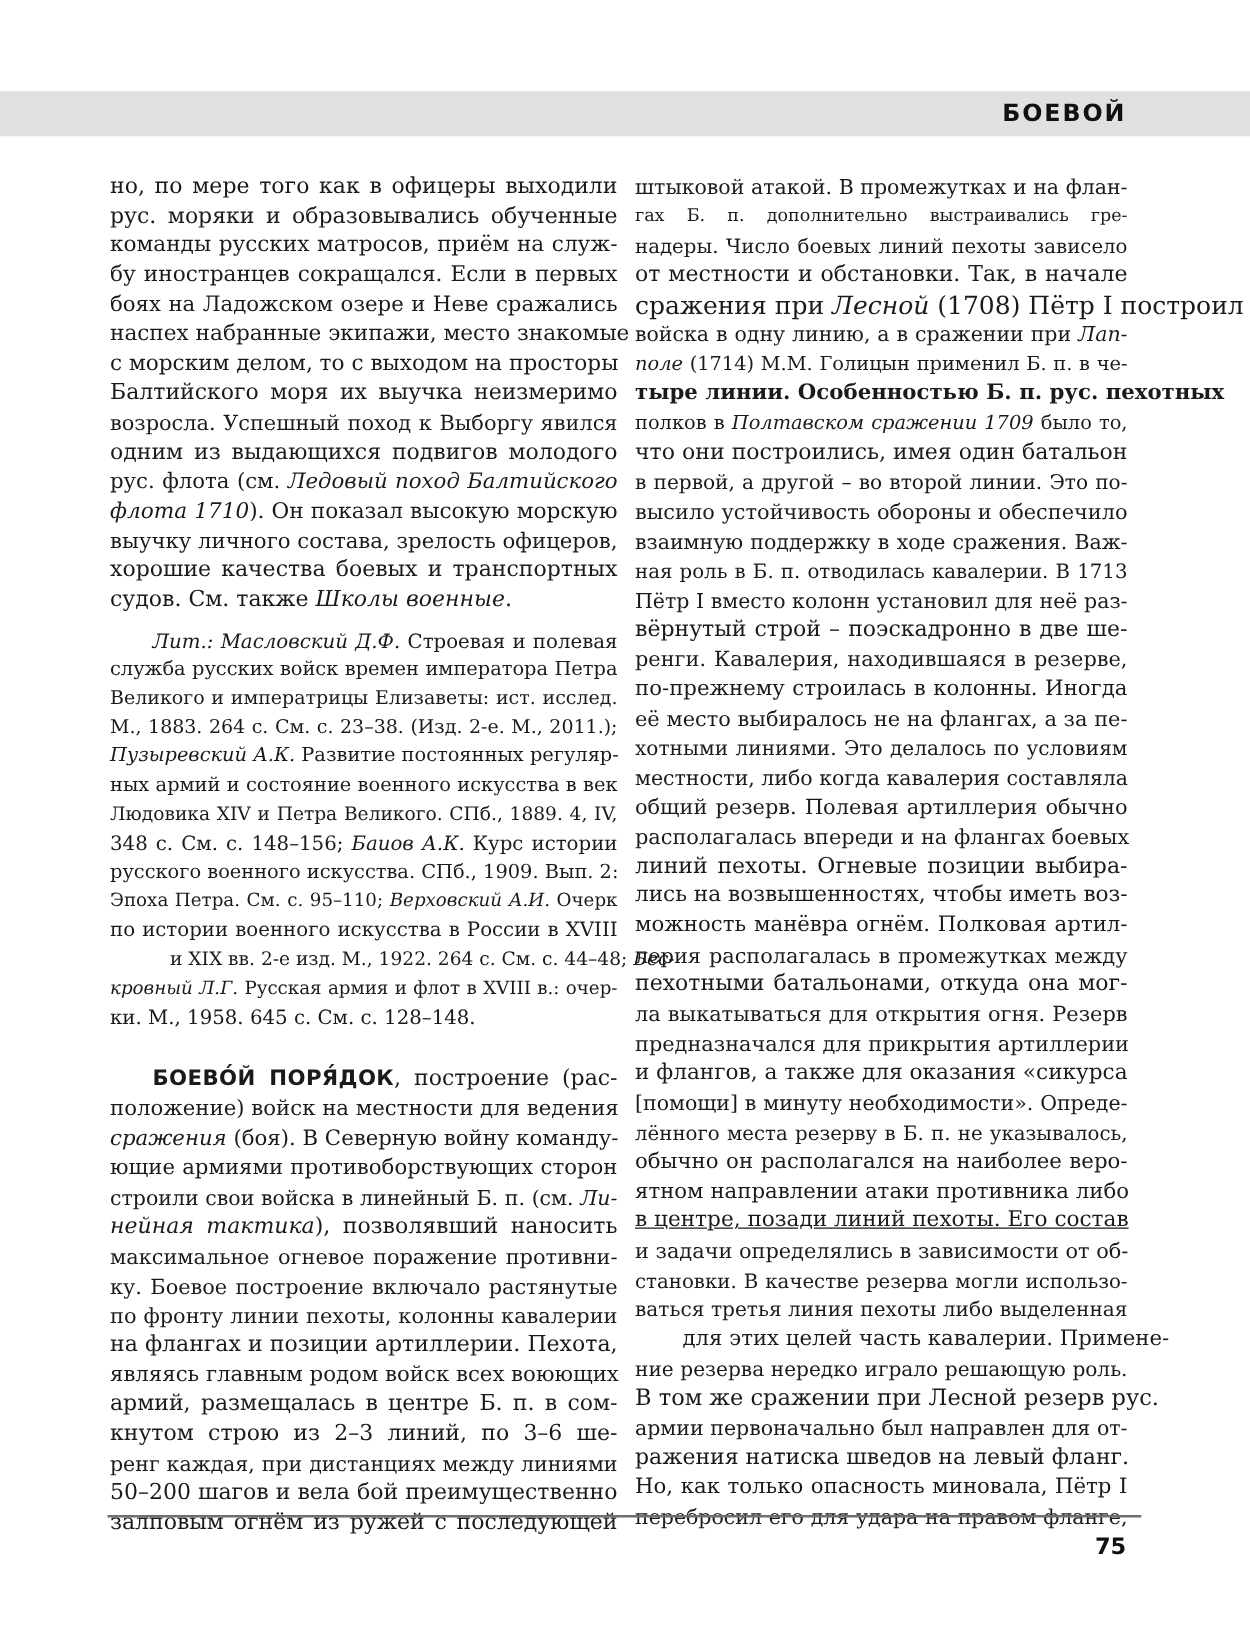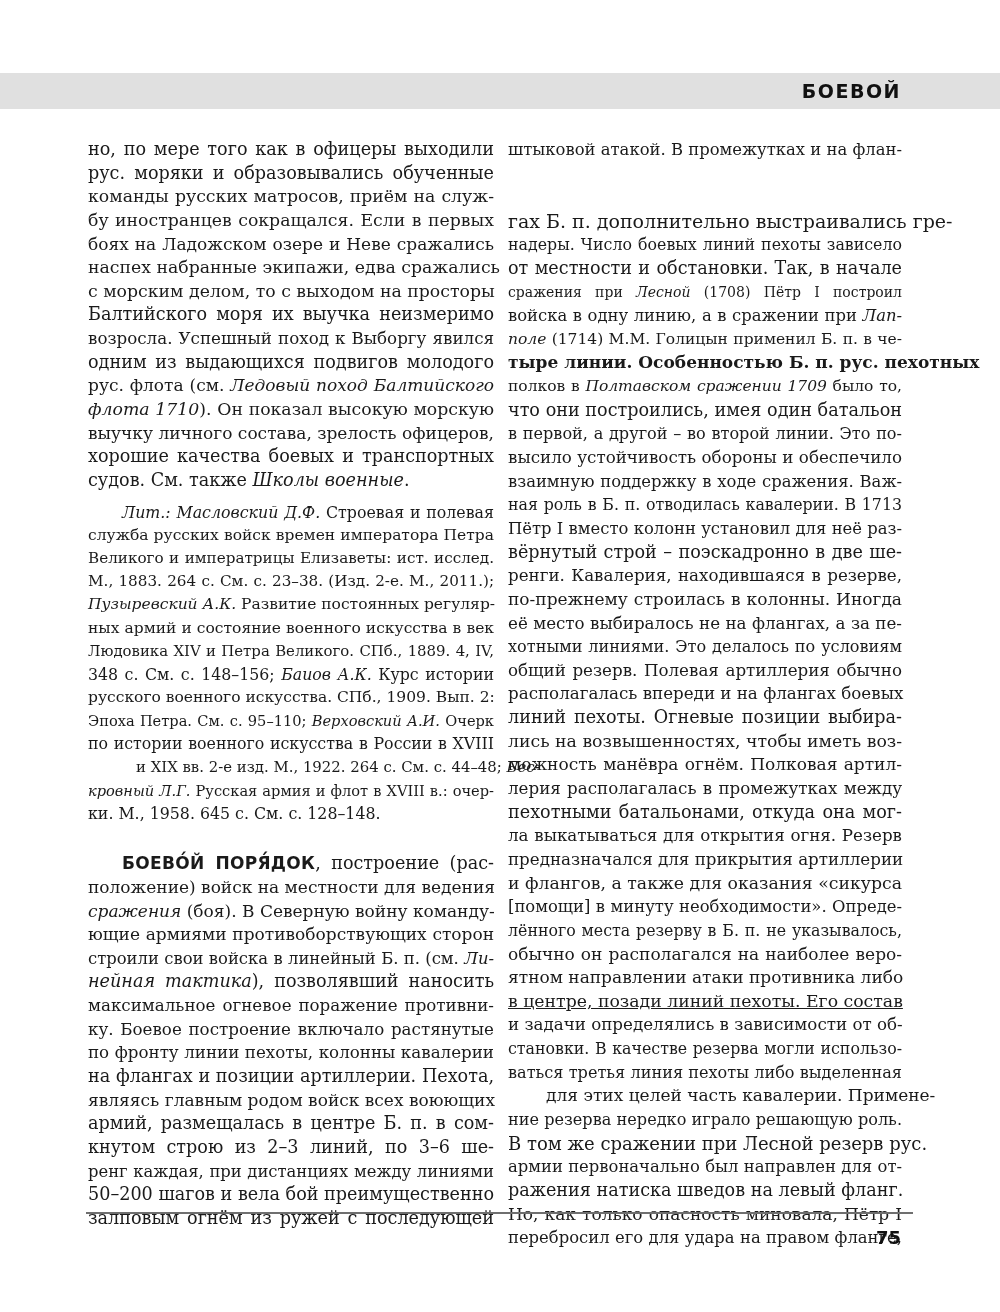--- a/index.html
+++ b/index.html
@@ -30,21 +30,21 @@
 <div class="band"></div>
 <div class="running-head">БОЕВОЙ</div>
 
 <div class="col col-left">
   <div>
     <span class="ln">но, по мере того как в офицеры выходили</span>
     <span class="ln">рус. моряки и образовывались обученные</span>
     <span class="ln" style="font-size: 17.3px;">команды русских матросов, приём на служ-</span>
     <span class="ln" style="font-size: 17.3px;">бу иностранцев сокращался. Если в первых</span>
     <span class="ln" style="font-size: 17px;">боях на Ладожском озере и Неве сражались</span>
-    <span class="ln" style="font-size: 17.3px;">наспех набранные экипажи, едва сражались</span>
+    <span class="ln" style="font-size: 17.3px;">наспех набранные экипажи, место знакомые</span>
     <span class="ln" style="font-size: 17.3px;">с морским делом, то с выходом на просторы</span>
     <span class="ln">Балтийского моря их выучка неизмеримо</span>
     <span class="ln" style="font-size: 16.7px;">возросла. Успешный поход к Выборгу явился</span>
     <span class="ln">одним из выдающихся подвигов молодого</span>
     <span class="ln" style="font-size: 17px;"><span>рус. флота (см. </span><em>Ледовый поход Балтийского</em></span>
     <span class="ln" style="font-size: 17.3px;"><em>флота 1710</em><span>). Он показал высокую морскую</span></span>
     <span class="ln" style="font-size: 17px;">выучку личного состава, зрелость офицеров,</span>
     <span class="ln">хорошие качества боевых и транспортных</span>
     <span class="ln last"><span>судов. См. также </span><em>Школы военные</em><span>.</span></span>
   </div>
@@ -85,39 +85,40 @@
     <span class="ln">армий, размещалась в центре Б. п. в сом-</span>
     <span class="ln">кнутом строю из 2–3 линий, по 3–6 ше-</span>
     <span class="ln" style="font-size: 16.4px;">ренг каждая, при дистанциях между линиями</span>
     <span class="ln">50–200 шагов и вела бой преимущественно</span>
     <span class="ln">залповым огнём из ружей с последующей</span>
   </div>
 </div>
 
 <div class="col col-right">
   <span class="ln" style="font-size: 16.4px;">штыковой атакой. В промежутках и на флан-</span>
-  <span class="ln" style="font-size: 19px; margin-top: 48px;">гах Б. п. дополнительно выстраивались гре-</span>
+  <span class="ln" style="font-size: 14px;">гах Б. п. дополнительно выстраивались гре-</span>
   <span class="ln" style="font-size: 15.8px;">надеры. Число боевых линий пехоты зависело</span>
   <span class="ln">от местности и обстановки. Так, в начале</span>
-  <span class="ln" style="font-size: 14px;"><span>сражения при </span><em>Лесной</em><span> (1708) Пётр I построил</span></span>
+  <span class="ln" style="font-size: 20px;"><span>сражения при </span><em>Лесной</em><span> (1708) Пётр I построил</span></span>
   <span class="ln" style="font-size: 16.4px;"><span>войска в одну линию, а в сражении при </span><em>Лап-</em></span>
   <span class="ln" style="font-size: 15.5px;"><em>поле</em><span> (1714) М.М. Голицын применил Б. п. в че-</span></span>
   <span class="ln" style="font-size: 17px; font-weight: bold;">тыре линии. Особенностью Б. п. рус. пехотных</span>
   <span class="ln" style="font-size: 15.5px;"><span>полков в </span><em>Полтавском сражении 1709</em><span> было то,</span></span>
   <span class="ln">что они построились, имея один батальон</span>
   <span class="ln" style="font-size: 16.1px;">в первой, а другой – во второй линии. Это по-</span>
   <span class="ln" style="font-size: 16.7px;">высило устойчивость обороны и обеспечило</span>
   <span class="ln" style="font-size: 16.4px;">взаимную поддержку в ходе сражения. Важ-</span>
   <span class="ln" style="font-size: 15.8px;">ная роль в Б. п. отводилась кавалерии. В 1713</span>
   <span class="ln" style="font-size: 16.4px;">Пётр I вместо колонн установил для неё раз-</span>
   <span class="ln">вёрнутый строй – поэскадронно в две ше-</span>
   <span class="ln" style="font-size: 16.7px;">ренги. Кавалерия, находившаяся в резерве,</span>
   <span class="ln" style="font-size: 17px;">по-прежнему строилась в колонны. Иногда</span>
   <span class="ln" style="font-size: 16.7px;">её место выбиралось не на флангах, а за пе-</span>
   <span class="ln" style="font-size: 16.1px;">хотными линиями. Это делалось по условиям</span>
+  <span class="ln" style="font-size: 16.4px;">местности, либо когда кавалерия составляла</span>
   <span class="ln" style="font-size: 16.7px;">общий резерв. Полевая артиллерия обычно</span>
   <span class="ln" style="font-size: 16.7px;">располагалась впереди и на флангах боевых</span>
   <span class="ln">линий пехоты. Огневые позиции выбира-</span>
   <span class="ln" style="font-size: 17.3px;">лись на возвышенностях, чтобы иметь воз-</span>
   <span class="ln" style="font-size: 17px;">можность манёвра огнём. Полковая артил-</span>
   <span class="ln" style="font-size: 16.7px;">лерия располагалась в промежутках между</span>
   <span class="ln">пехотными батальонами, откуда она мог-</span>
   <span class="ln" style="font-size: 16.7px;">ла выкатываться для открытия огня. Резерв</span>
   <span class="ln" style="font-size: 16.7px;">предназначался для прикрытия артиллерии</span>
   <span class="ln" style="font-size: 17.3px;">и флангов, а также для оказания «сикурса</span>

